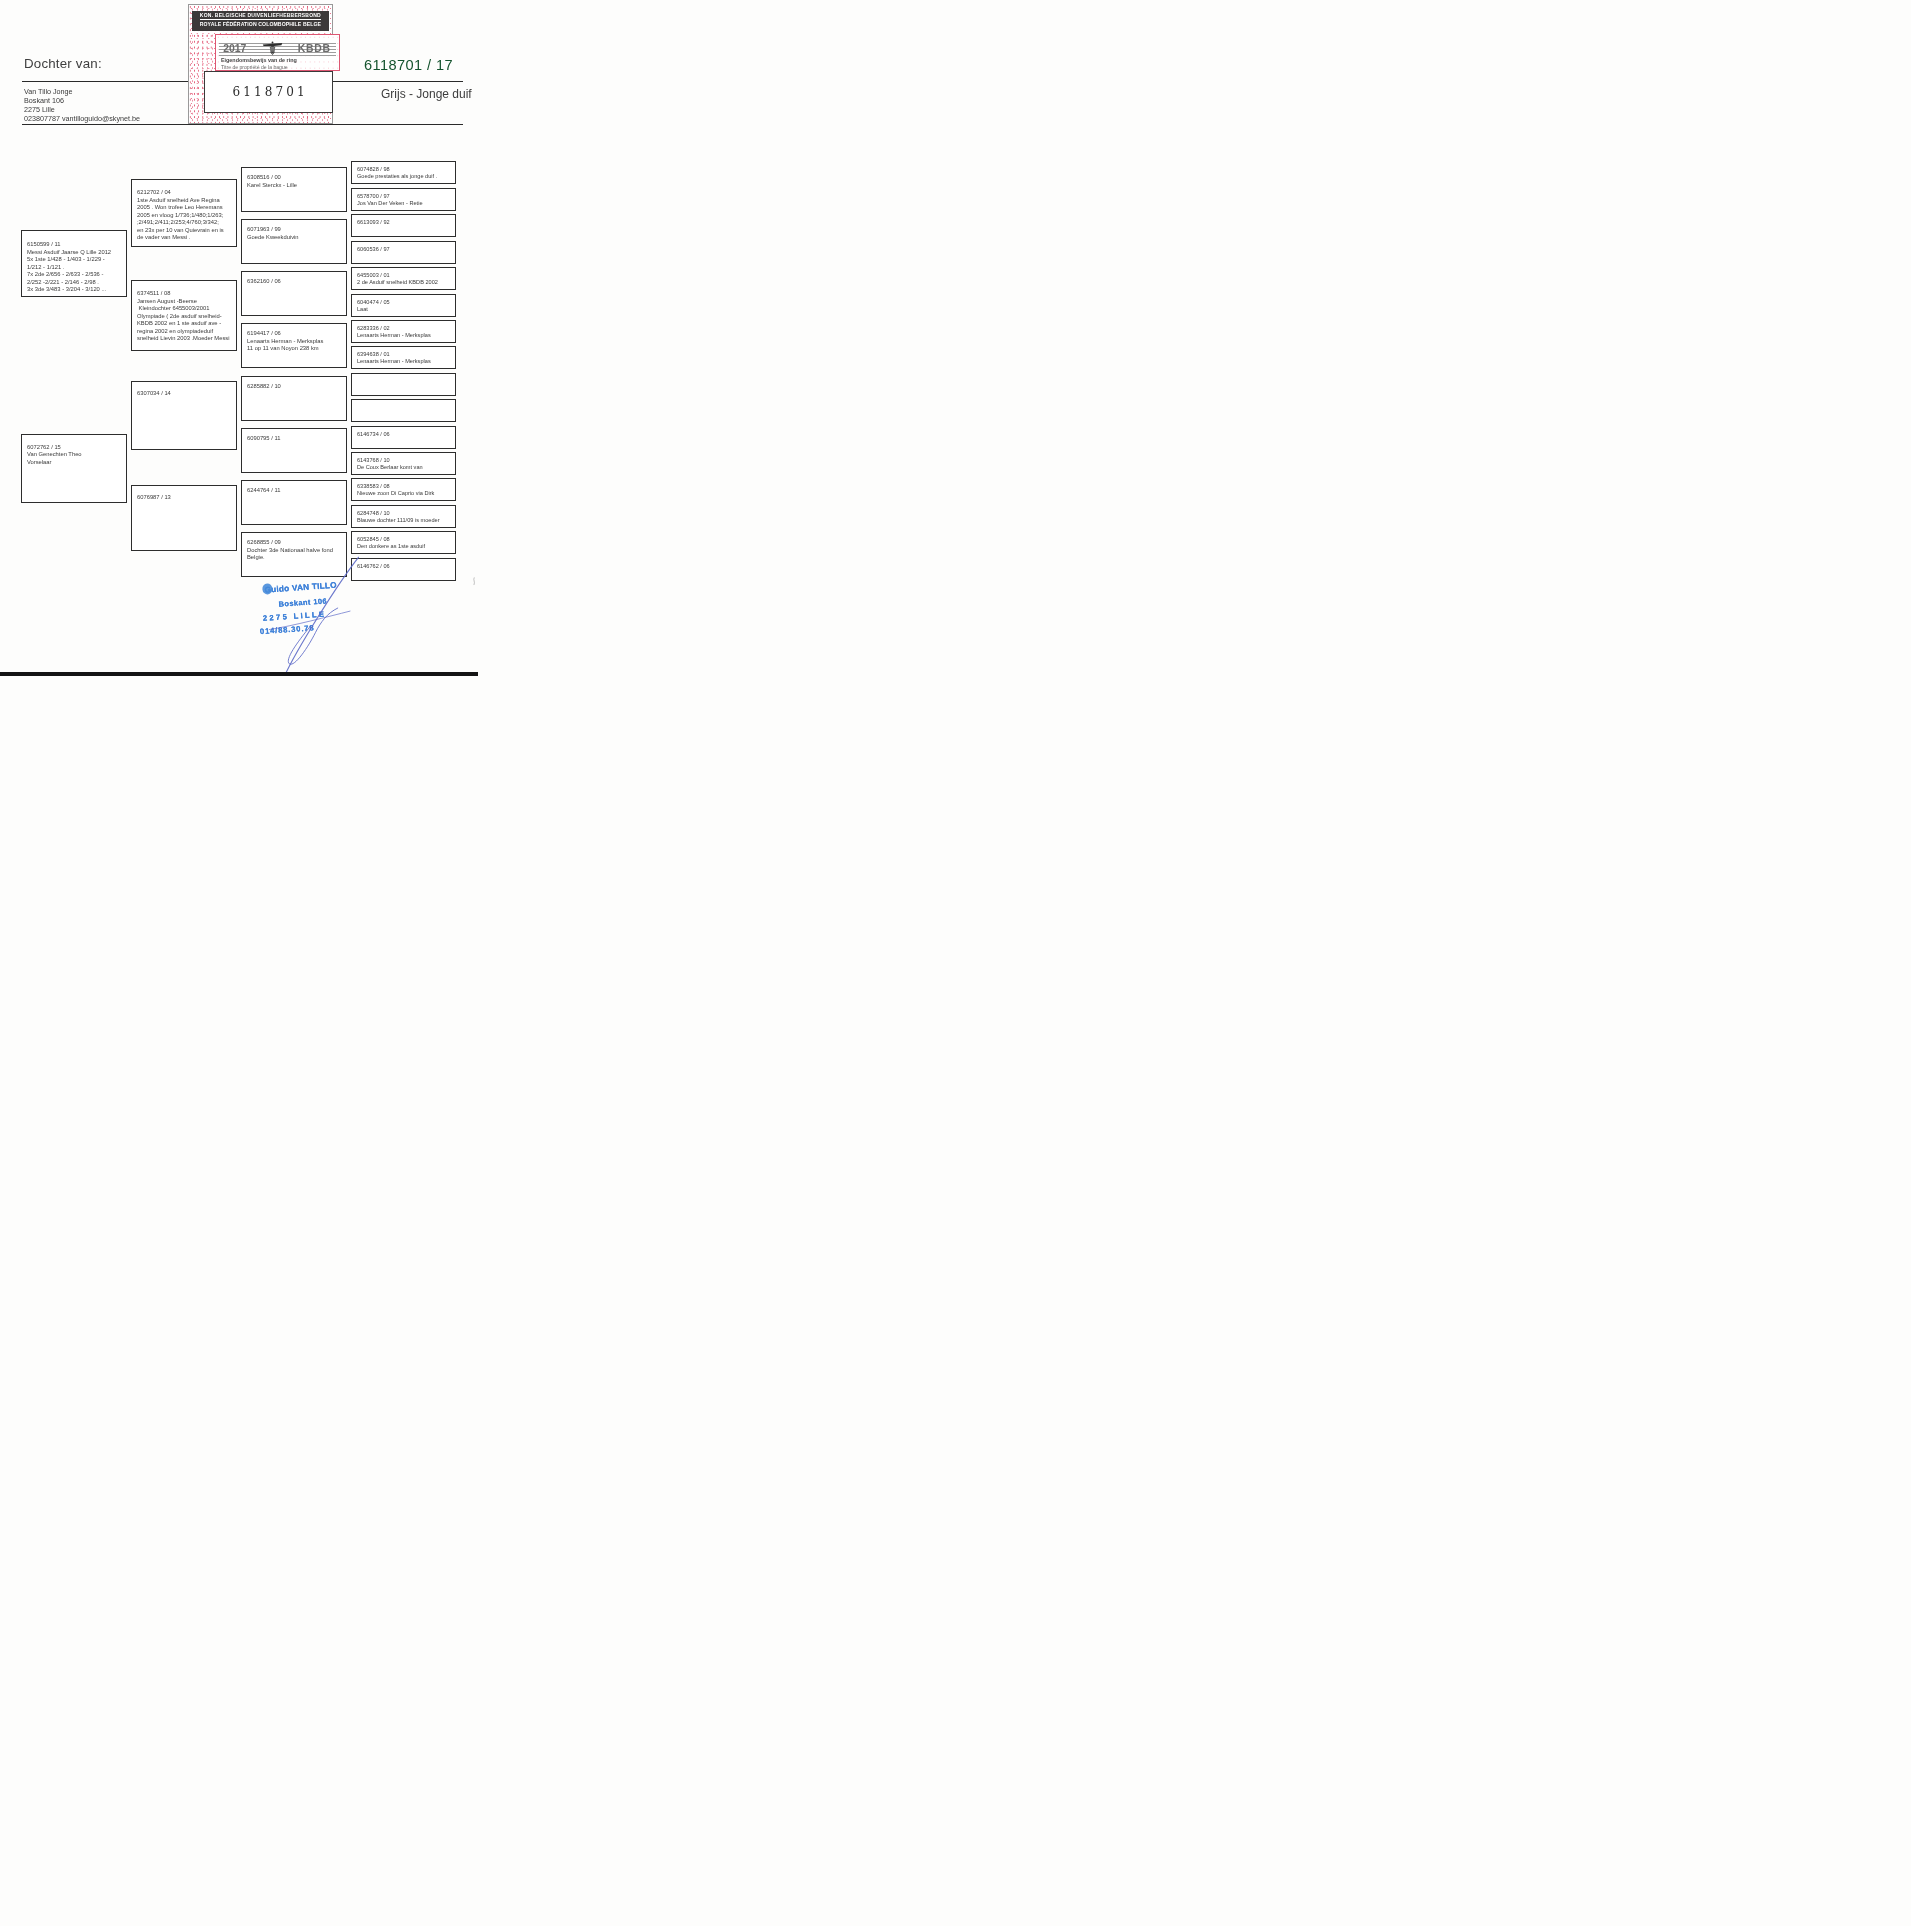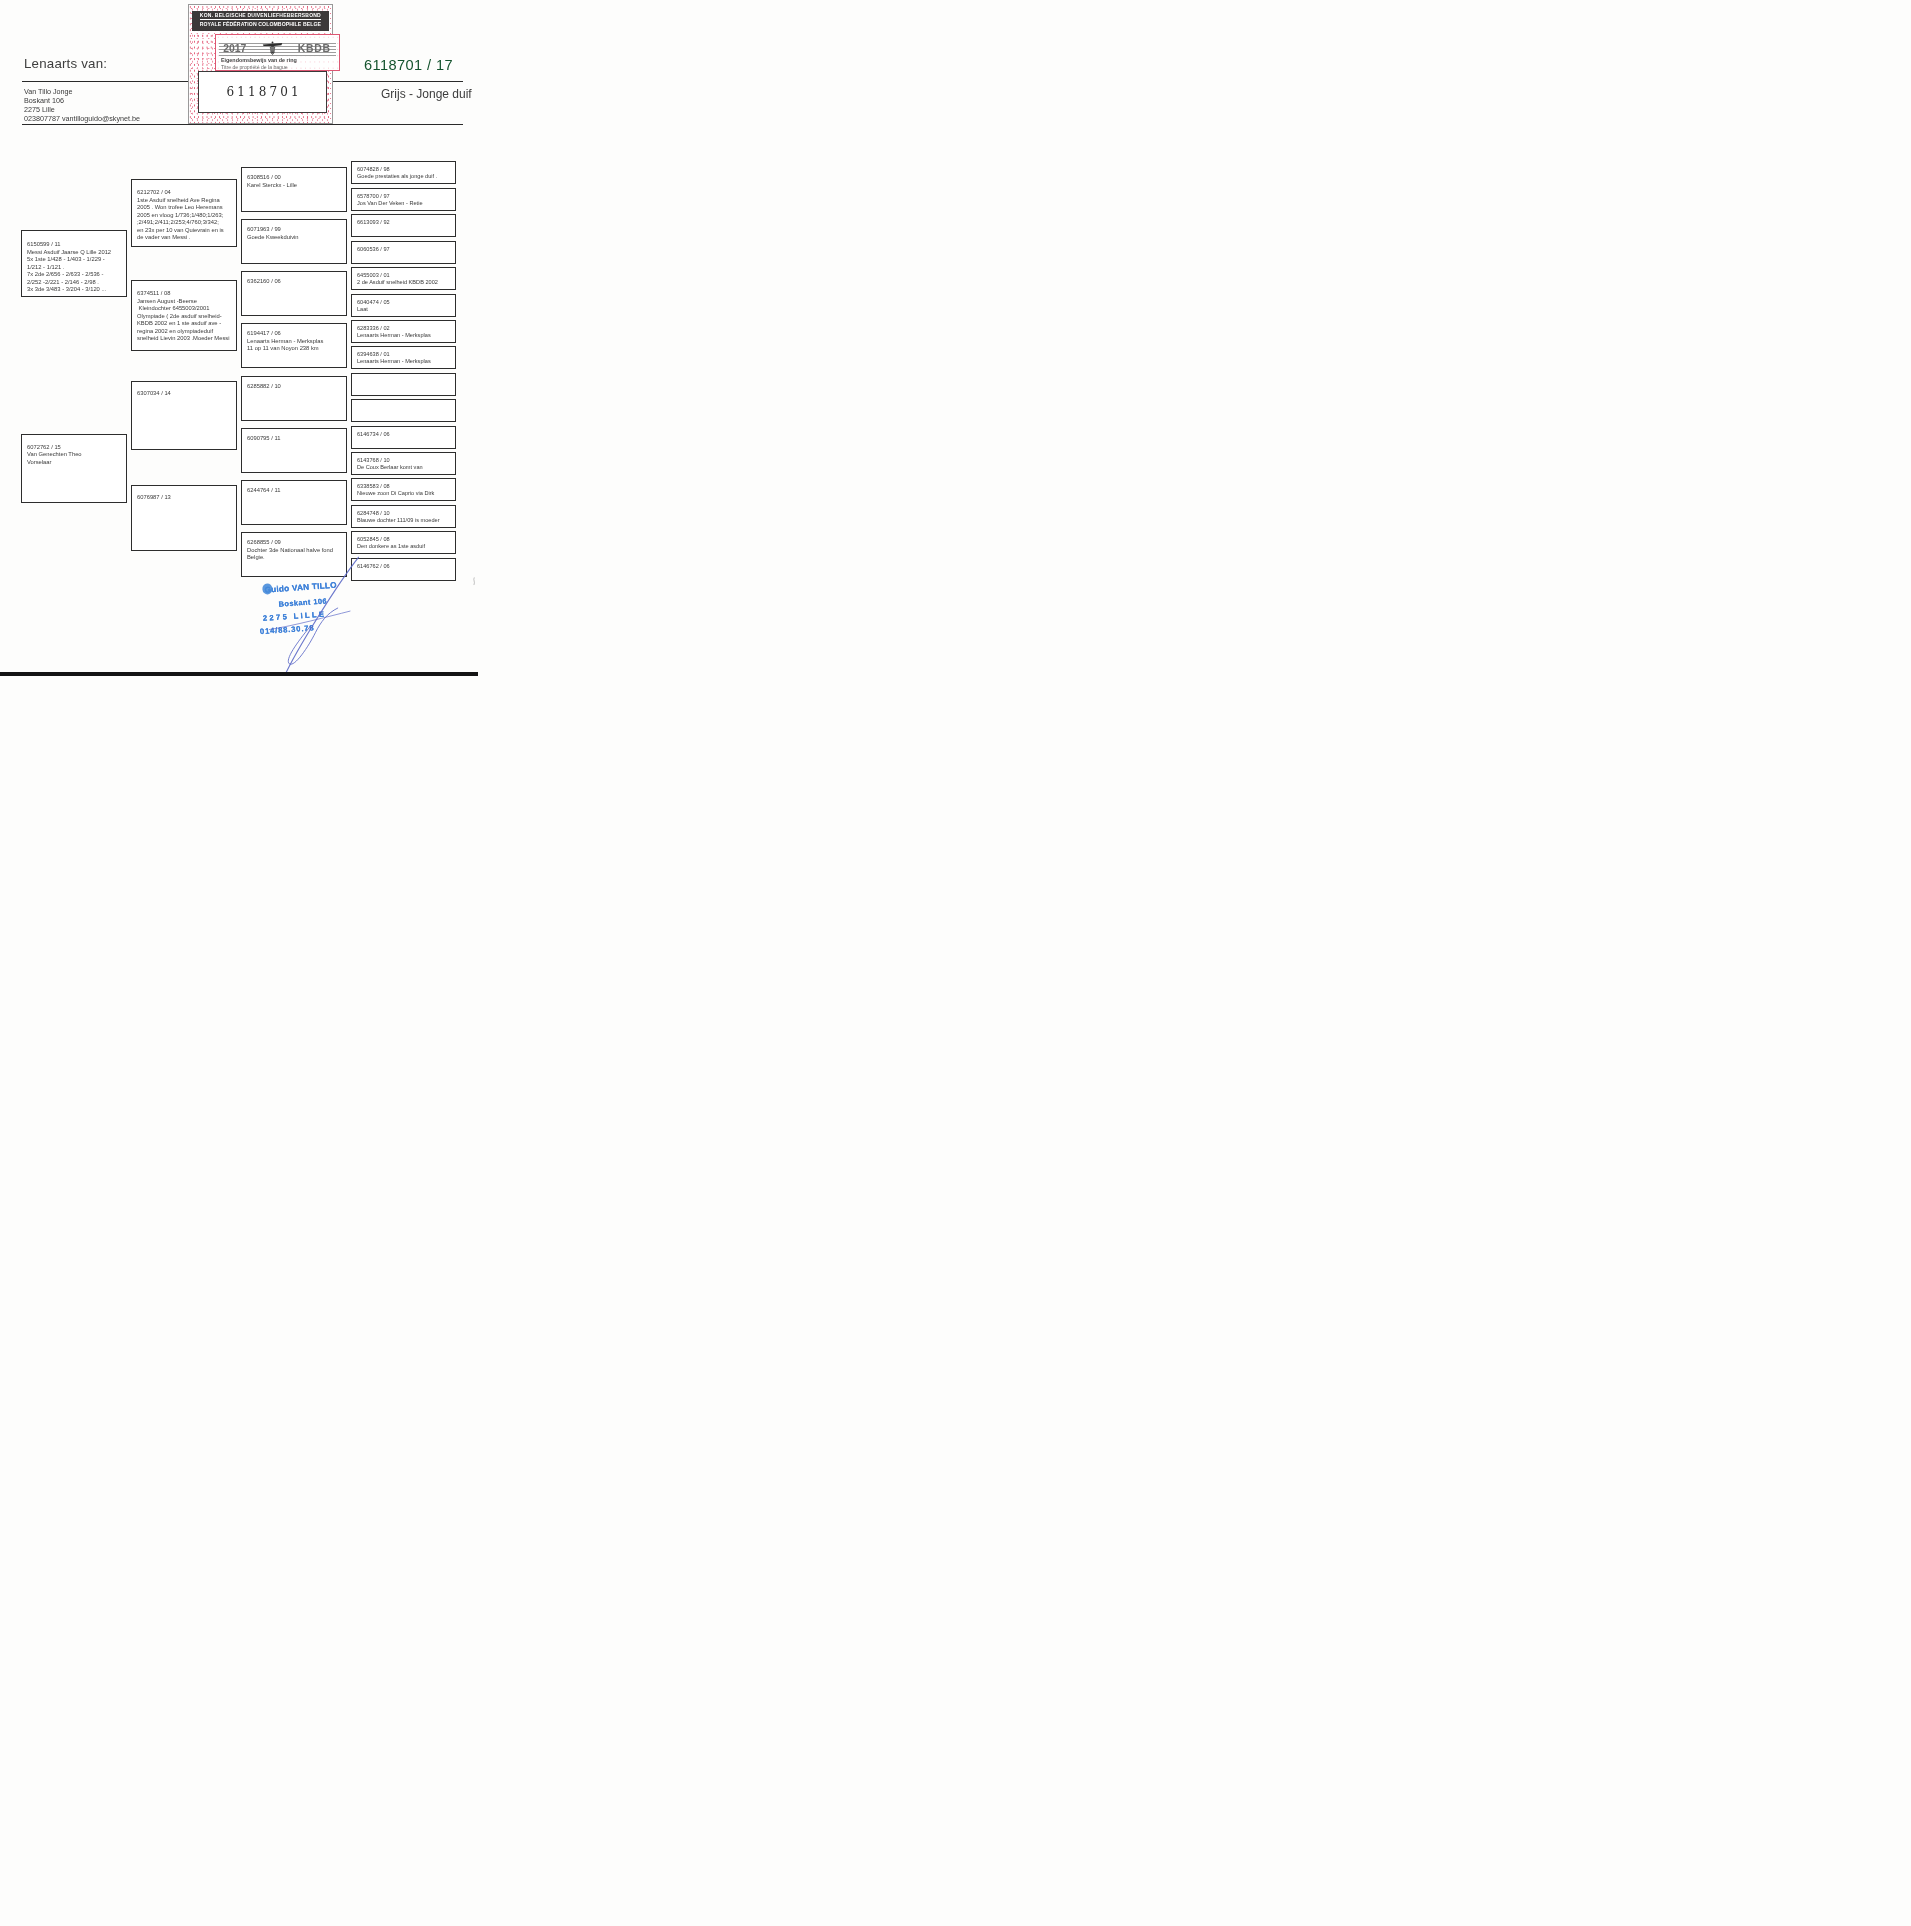--- a/index.html
+++ b/index.html
@@ -43,21 +43,21 @@
   #ruled{
     position:absolute;left:3.1px;right:3.1px;top:4.6px;height:17px;
     background:repeating-linear-gradient(180deg,#9d9d9d 0 0.4px,transparent 0.4px 3.1px);
     display:flex;align-items:center;justify-content:space-between;padding:0 4.6px;
   }
   #year-label,#country-label{font-size:10.4px;font-weight:700;color:#6b6b6b}
   #country-label{letter-spacing:0.8px}
   #ownership-nl{position:absolute;left:5.4px;top:22.3px;font-size:5.4px;font-weight:700;color:#474747;white-space:nowrap}
   #ownership-fr{position:absolute;left:5.4px;top:29px;font-size:5.1px;color:#6a6a6a;white-space:nowrap}
   #numbox{
-    position:absolute;left:9px;top:66px;width:127px;height:40px;background:#fff;border:0.8px solid #3a3a3a;
+    position:absolute;left:15px;top:66px;width:127px;height:40px;background:#fff;border:0.8px solid #3a3a3a;
     display:flex;align-items:center;justify-content:center;
   }
   #ring-number-stamped{font-family:"DejaVu Serif",serif;font-size:12px;letter-spacing:3.1px;color:#2c2c2c;padding-left:3.1px}
 
   
   .pbox{
     position:absolute;border:0.8px solid #2d2d2d;background:#fff;box-sizing:border-box;
     padding-left:5px;padding-right:1.5px;font-size:5.8px;line-height:7.5px;color:#3a3a3a;
   }
   .pbox.small{font-size:5.6px;line-height:7.1px}
@@ -77,21 +77,21 @@
 
   #signature-svg{left:247px;top:547px}
   #pen-mark-svg{left:472px;top:577px}
 
   
   #bottom-edge{left:0;top:672px;width:478px;height:3.5px;background:#141414}
 </style>
 </head>
 <body>
 
-<div class="abs" id="page-title">Lenaarts van:</div>
+<div class="abs" id="page-title">Dochter van:</div>
 <div class="rule" id="rule-top"></div>
 
 <div class="abs" id="owner-block">
   <div>Van Tillo Jonge</div>
   <div>Boskant 106</div>
   <div>2275 Lille</div>
   <div>023807787 vantilloguido@skynet.be</div>
 </div>
 <div class="rule" id="rule-bottom"></div>
 

